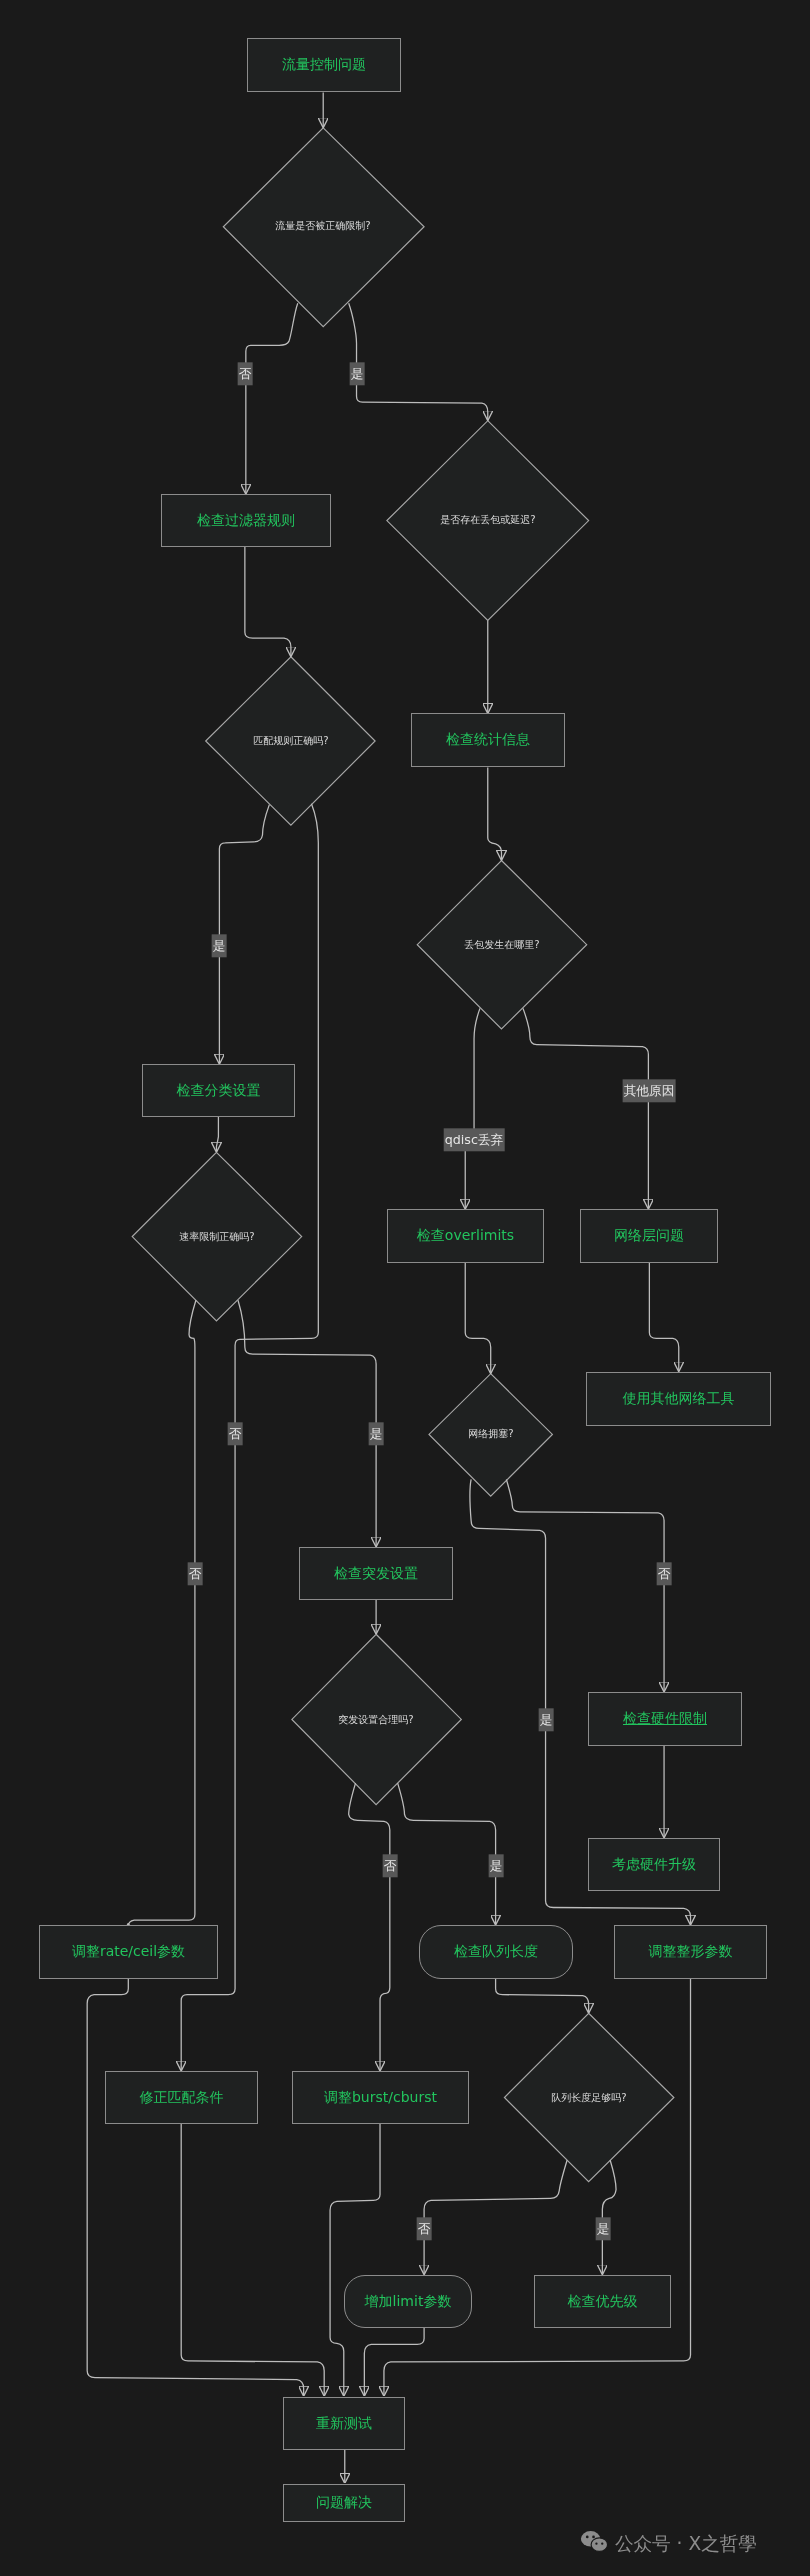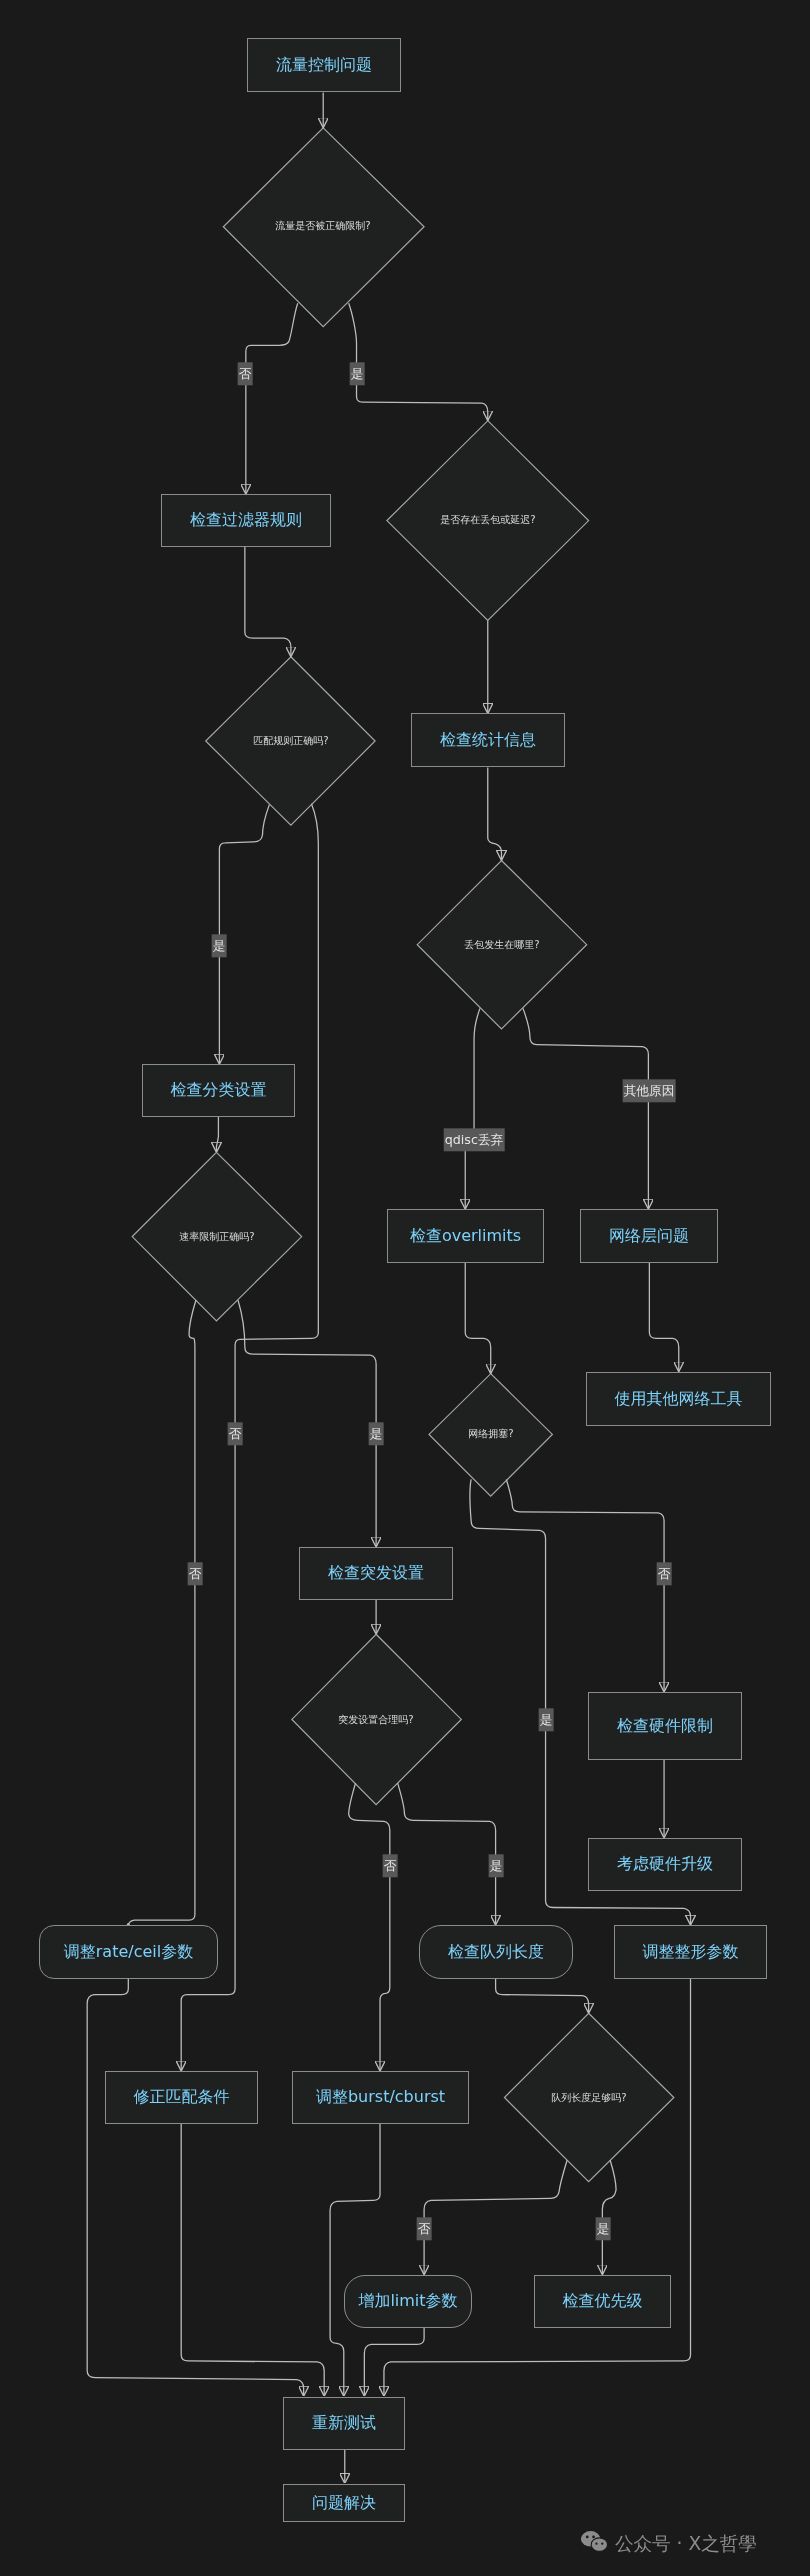--- a/index.html
+++ b/index.html
@@ -11,22 +11,22 @@
       font-family: "DejaVu Sans", "Liberation Sans", sans-serif;
     }
     #edges { position: absolute; left: 0; top: 0; width: 810px; height: 2576px; }
     #edges path { fill: none; stroke: #bdbdbd; stroke-width: 1.3; }
     #edges polygon.diamond { fill: #1f2121; stroke: #a8a8a8; stroke-width: 1.2; }
     .node {
       position: absolute;
       box-sizing: border-box;
       background: #1f2121;
       border: 1.5px solid #8c8c8c;
-      color: #7dd3fc;
-      font-size: 16px;
+      color: #22c55e;
+      font-size: 14px;
       display: flex; align-items: center; justify-content: center;
       text-align: center;
       white-space: nowrap;
     }
     .dlabel {
       position: absolute;
       transform: translate(-50%, -50%);
       color: #dcdcdc;
       font-size: 10px;
       white-space: nowrap;
@@ -125,23 +125,23 @@
 </svg>
 
 <div class="node" style="left:247px;top:38px;width:154px;height:54px;">流量控制问题</div>
 <div class="node" style="left:161px;top:494px;width:170px;height:53px;">检查过滤器规则</div>
 <div class="node" style="left:411px;top:713px;width:154px;height:54px;">检查统计信息</div>
 <div class="node" style="left:142px;top:1064px;width:153px;height:53px;">检查分类设置</div>
 <div class="node" style="left:387px;top:1209px;width:157px;height:54px;">检查overlimits</div>
 <div class="node" style="left:580px;top:1209px;width:138px;height:54px;">网络层问题</div>
 <div class="node" style="left:586px;top:1372px;width:185px;height:54px;">使用其他网络工具</div>
 <div class="node" style="left:299px;top:1547px;width:154px;height:53px;">检查突发设置</div>
-<div class="node" style="left:588px;top:1692px;width:154px;height:68px;">检查硬件限制</div>
-<div class="node" style="left:588px;top:1838px;width:154px;height:53px;">考虑硬件升级</div>
-<div class="node" style="left:39px;top:1925px;width:179px;height:54px;border-radius:15px;">调整rate/ceil参数</div>
+<div class="node" style="left:588px;top:1692px;width:154px;height:54px;text-decoration:underline;">检查硬件限制</div>
+<div class="node" style="left:588px;top:1838px;width:132px;height:53px;">考虑硬件升级</div>
+<div class="node" style="left:39px;top:1925px;width:179px;height:54px;">调整rate/ceil参数</div>
 <div class="node" style="left:419px;top:1925px;width:154px;height:54px;border-radius:22px;">检查队列长度</div>
 <div class="node" style="left:614px;top:1925px;width:153px;height:54px;">调整整形参数</div>
 <div class="node" style="left:105px;top:2071px;width:153px;height:53px;text-align:center;">修正匹配条件</div>
 <div class="node" style="left:292px;top:2071px;width:177px;height:53px;">调整burst/cburst</div>
 <div class="node" style="left:344px;top:2275px;width:128px;height:53px;border-radius:21px;">增加limit参数</div>
 <div class="node" style="left:534px;top:2275px;width:137px;height:53px;">检查优先级</div>
 <div class="node" style="left:283px;top:2397px;width:122px;height:53px;">重新测试</div>
 <div class="node" style="left:283px;top:2484px;width:122px;height:38px;">问题解决</div>
 
 <div class="dlabel" style="left:323px;top:226px;">流量是否被正确限制?</div>

